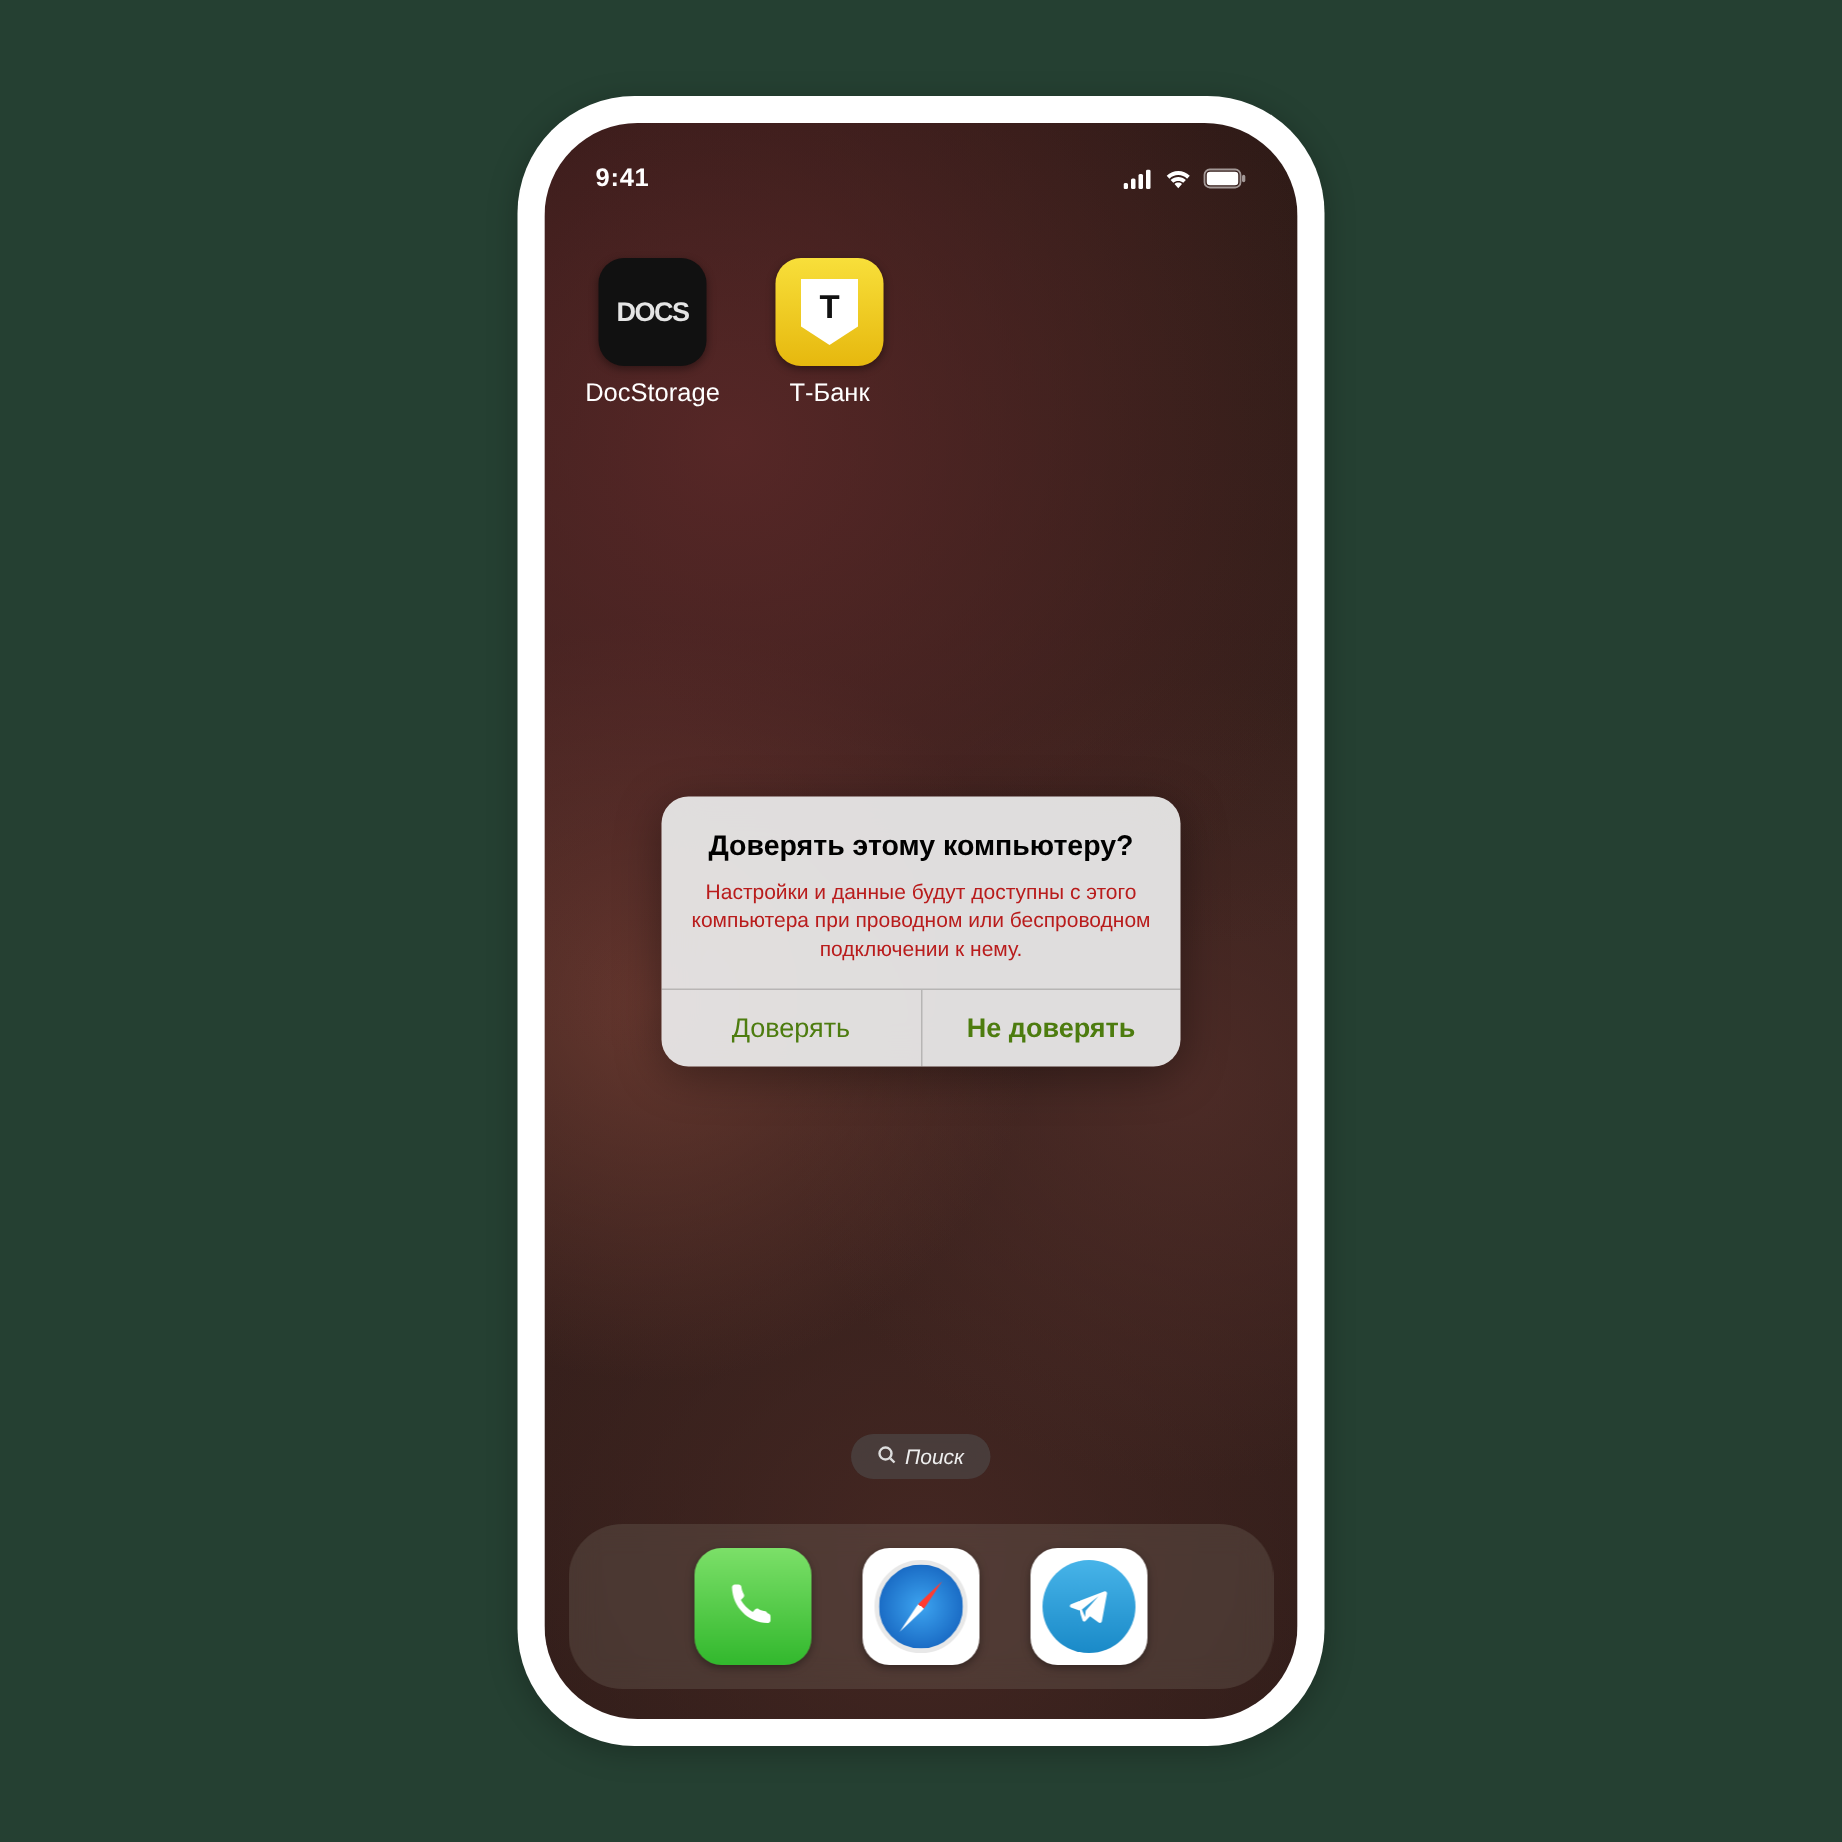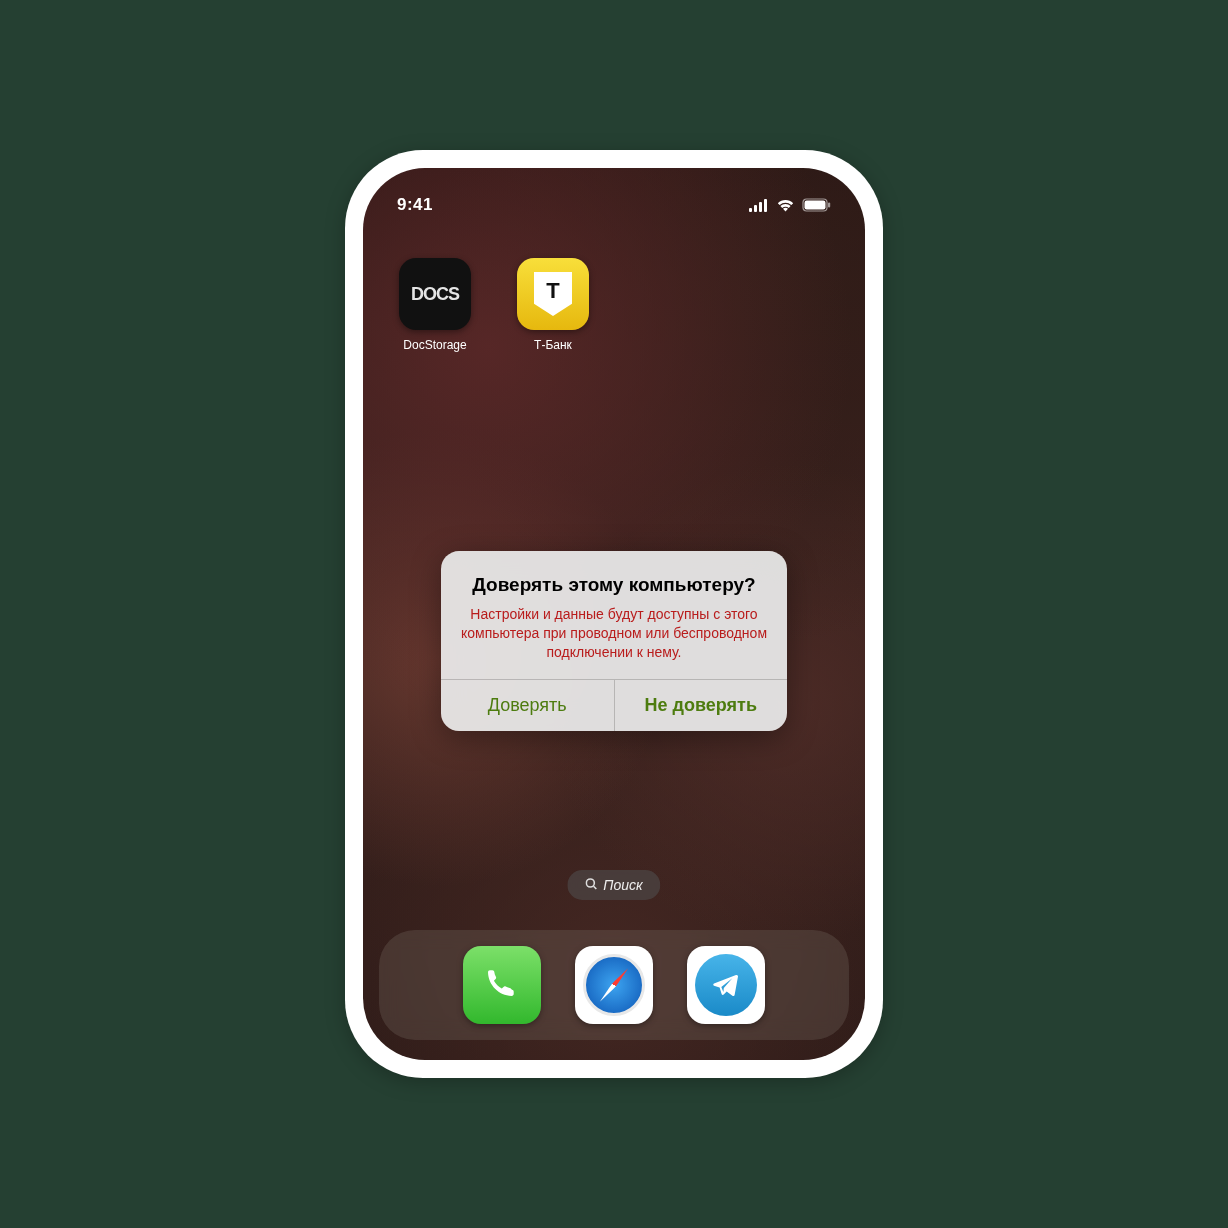--- a/index.html
+++ b/index.html
@@ -9,21 +9,21 @@
     background: #254032;
     display: flex;
     align-items: center;
     justify-content: center;
     font-family: -apple-system, "SF Pro Text", "Helvetica Neue", Arial, sans-serif;
     -webkit-font-smoothing: antialiased;
   }
 
   .device {
     width: 538px;
-    height: 928px;
+    height: 1100px;
     background: #fff;
     border-radius: 78px;
     padding: 18px;
     position: relative;
     box-shadow: 0 4px 20px rgba(0,0,0,.25);
   }
 
   .screen {
     width: 100%;
     height: 100%;
@@ -63,21 +63,21 @@
     display: flex;
     gap: 30px;
   }
   .app { width: 88px; display:flex; flex-direction:column; align-items:center; }
   .app-icon {
     width: 72px; height: 72px;
     border-radius: 17px;
     display:flex; align-items:center; justify-content:center;
     box-shadow: 0 2px 6px rgba(0,0,0,.4);
   }
-  .app-label { color:#fff; font-size:12px; margin-top:8px; text-align:center; white-space:nowrap; }
+  .app-label { color:#fff; font-size:17px; margin-top:8px; text-align:center; white-space:nowrap; }
 
   .icon-docs { background:#111; color:#e5e5e5; font-size:18px; font-weight:900; letter-spacing:-1px; }
   .icon-tbank { background: linear-gradient(180deg,#f8df3a,#e6b80e); }
   .icon-tbank .shield{
     width:38px;height:44px;background:#fff;
     clip-path: polygon(0 0,100% 0,100% 72%,50% 100%,0 72%);
     display:flex;align-items:center;justify-content:center;
     font-weight:900;font-size:22px;color:#111;font-family:Arial,sans-serif;
     padding-bottom:6px;
   }
@@ -132,21 +132,20 @@
     position:absolute;
     left:50%; top:50%;
     width: 346px;
     transform: translate(-50%, -46%);
     background:#eef0f0e8;
     backdrop-filter: blur(14px);
     border-radius:18px;
     overflow:hidden;
     box-shadow: 0 6px 30px rgba(0,0,0,.35);
     z-index:20;
-    margin-top:20px;
   }
   .alert-body{ padding:22px 18px 18px; text-align:center; }
   .alert-title{ font-size:19px; font-weight:700; color:#000; line-height:1.25; }
   .alert-msg{ margin-top:8px; font-size:14px; color:#b91c1c; line-height:1.35; }
   .alert-actions{ display:flex; border-top:1px solid rgba(0,0,0,.18);}
   .alert-btn{
     flex:1;
     padding:15px 0;
     text-align:center;
     font-size:18px;

